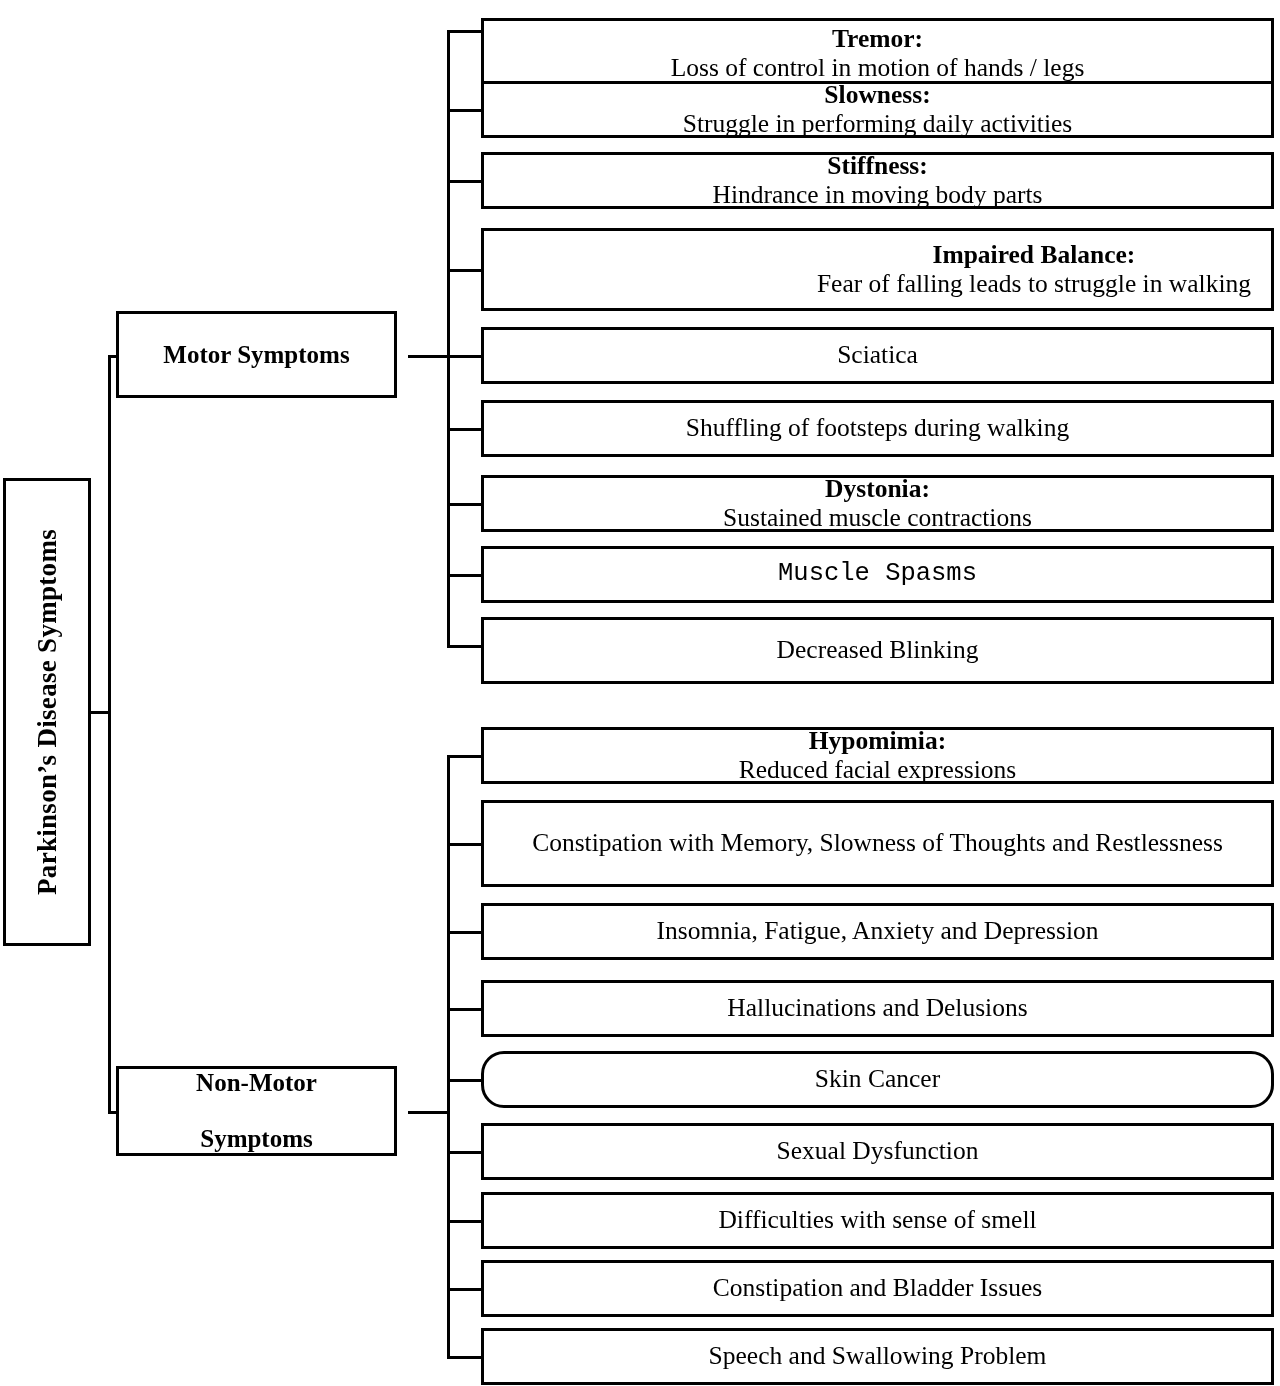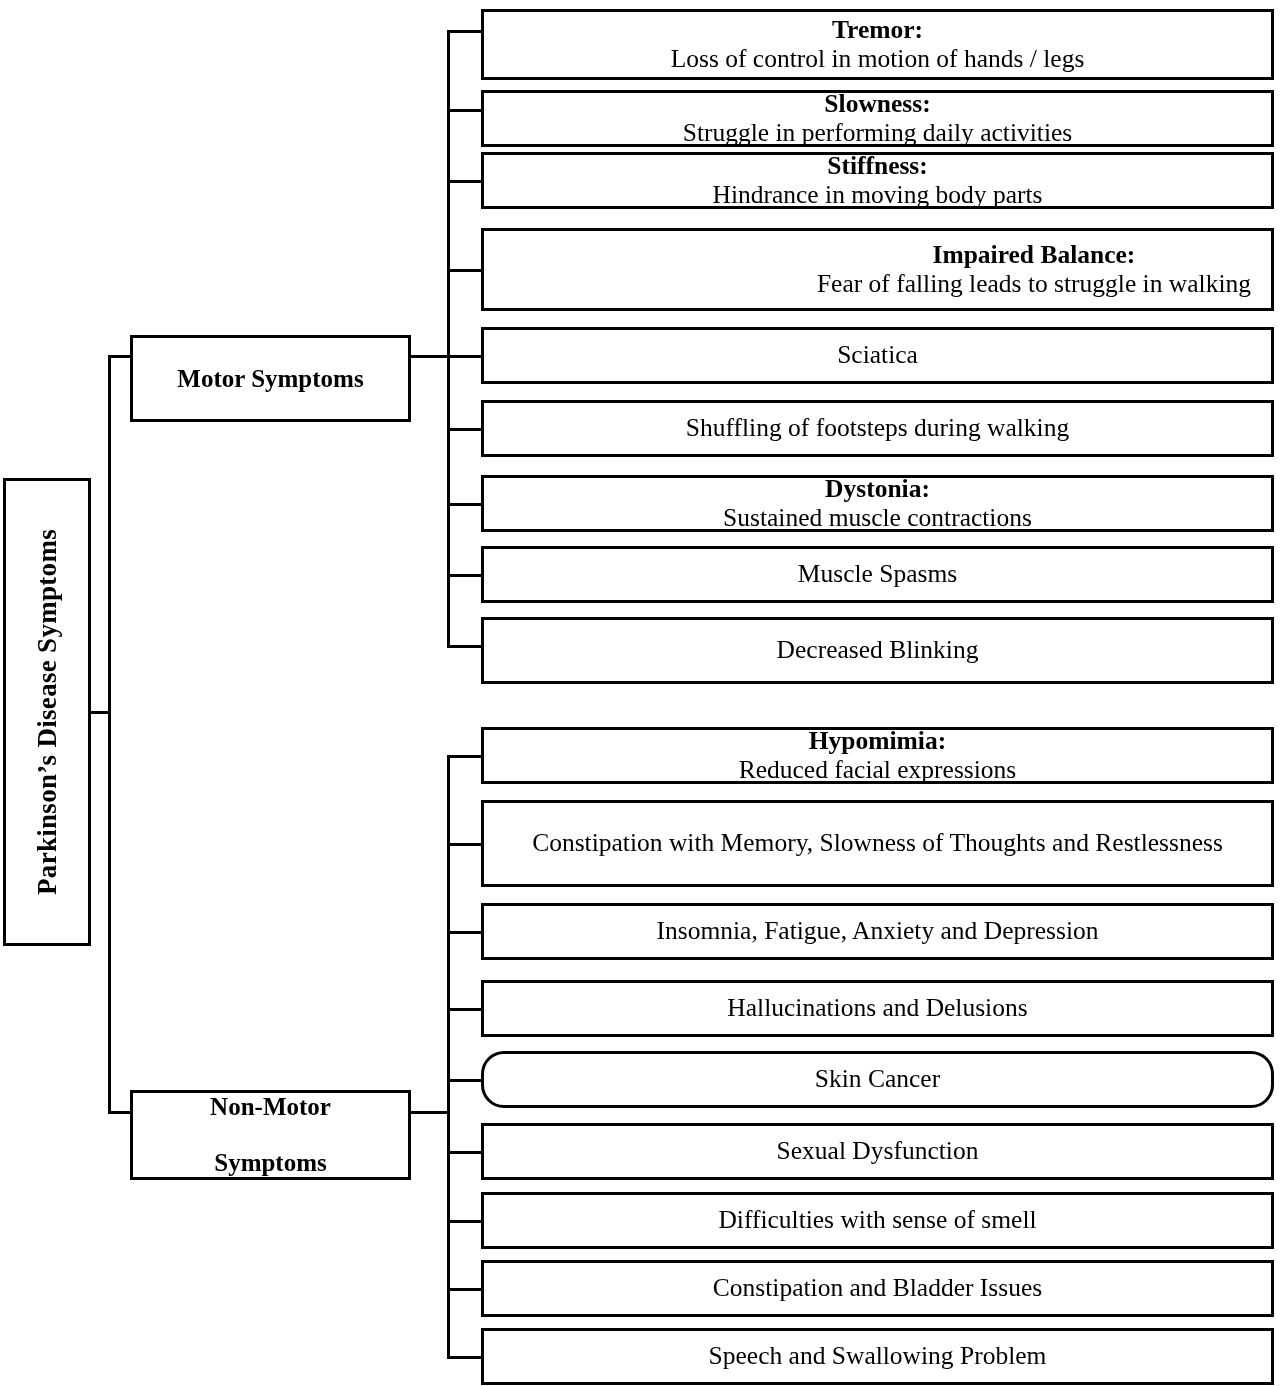--- a/index.html
+++ b/index.html
@@ -43,25 +43,24 @@
     writing-mode: vertical-rl;
     transform: rotate(180deg);
     font-weight: bold;
     font-size: 27px;
     letter-spacing: 0.3px;
     white-space: nowrap;
     padding: 0;
   }
 
   .category {
-    left: 130px;
+    left: 116px;
     width: 281px;
     font-weight: bold;
     font-size: 25px;
-    margin-top: 24px;
   }
   .cat-motor { top: 311px; height: 87px; }
   .cat-nonmotor { top: 1066px; height: 90px; }
 
   .leaf {
     left: 481px;
     width: 793px;
     font-size: 25.5px;
   }
   .leaf b { font-weight: bold; }
@@ -120,42 +119,42 @@
   </div>
 
   <div class="node category cat-motor">
     <span>Motor Symptoms</span>
   </div>
 
   <div class="node category cat-nonmotor">
     <span><span>Non-Motor</span><br><span>Symptoms</span></span>
   </div>
 
-  <div class="node leaf" style="top:9px;    height:71px;">
+  <div class="node leaf" style="top:18px;    height:71px;">
     <span><b>Tremor:</b> <span>Loss of control in motion of hands / legs</span></span>
   </div>
-  <div class="node leaf" style="top:90px;   height:57px;">
+  <div class="node leaf" style="top:81px;   height:57px;">
     <span><b>Slowness:</b> <span>Struggle in performing daily activities</span></span>
   </div>
   <div class="node leaf" style="top:152px;  height:57px;">
     <span><b>Stiffness:</b> <span>Hindrance in moving body parts</span></span>
   </div>
   <div class="node leaf" style="top:228px;  height:83px;justify-content:flex-end;">
     <span><b>Impaired Balance:</b> <span>Fear of falling leads to struggle in walking</span></span>
   </div>
   <div class="node leaf" style="top:327px;  height:57px;">
     <span><b></b><span>Sciatica</span></span>
   </div>
   <div class="node leaf" style="top:400px;  height:57px;">
     <span><b></b><span>Shuffling of footsteps during walking</span></span>
   </div>
   <div class="node leaf" style="top:475px;  height:57px;">
     <span><b>Dystonia:</b> <span>Sustained muscle contractions</span></span>
   </div>
-  <div class="node leaf" style="top:546px;  height:57px;">
+  <div class="node leaf" style="top:546px;  height:57px;font-family:Liberation Mono, monospace;">
     <span><b></b><span>Muscle Spasms</span></span>
   </div>
   <div class="node leaf" style="top:617px;  height:67px;">
     <span><b></b><span>Decreased Blinking</span></span>
   </div>
 
   <div class="node leaf" style="top:727px;  height:57px;">
     <span><b>Hypomimia:</b> <span>Reduced facial expressions</span></span>
   </div>
   <div class="node leaf" style="top:800px;  height:87px;">

